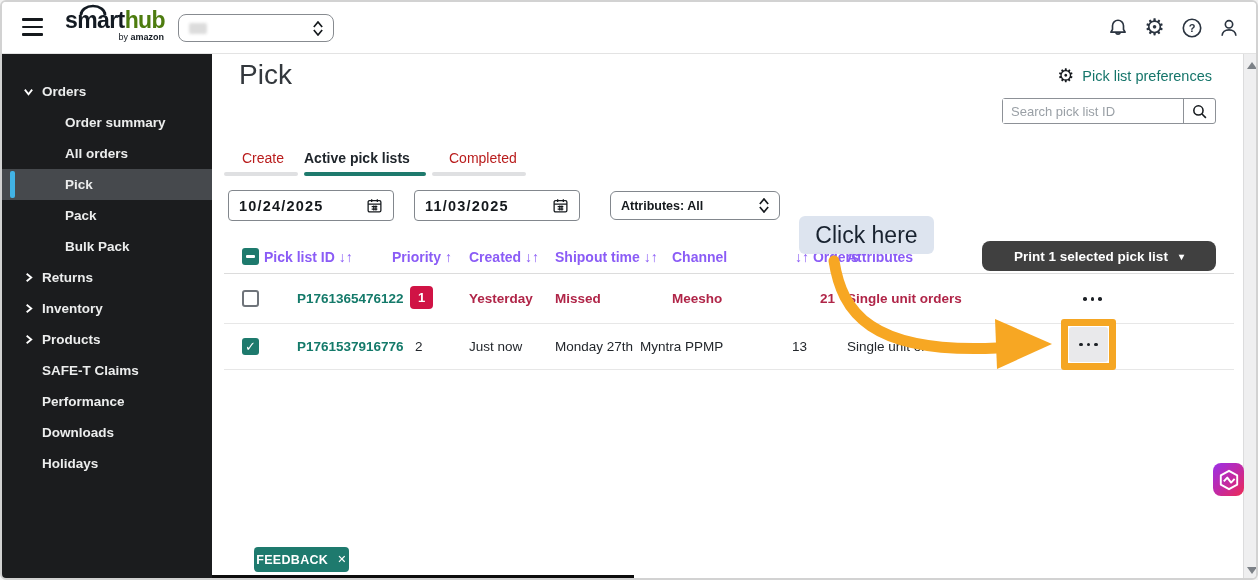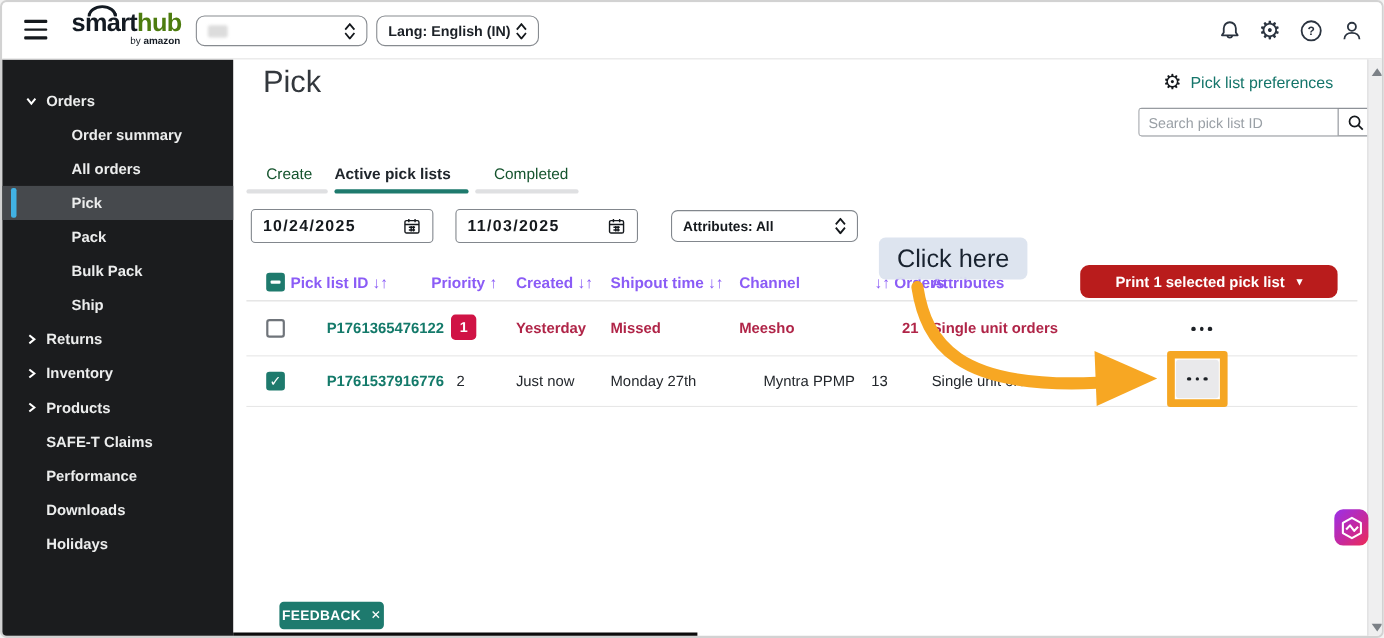--- a/index.html
+++ b/index.html
@@ -40,44 +40,44 @@
   .side-row.child { padding-left:63px; }
   .side-row.selected { background:#46494d; }
   .side-row.selected::before { content:""; position:absolute; left:8px; top:2px; bottom:2px;
                                width:5px; background:#41b2e4; border-radius:2px; }
 
   
   .page-title { left:237px; top:57px; font-size:28px; font-weight:400; color:#33383d; }
   .prefs { top:64px; right:44px; display:flex; align-items:center; gap:8px; color:#15756a;
            font-size:14.5px; font-weight:500; cursor:pointer; }
   .prefs .gear-glyph { font-size:19px; color:#15191d; line-height:1; }
-  .search-box { left:1033px; top:96px; width:214px; height:26px; border:1px solid #8d9197;
+  .search-box { left:1000px; top:96px; width:214px; height:26px; border:1px solid #8d9197;
                 border-radius:3px; display:flex; align-items:stretch; background:#fff; }
   .search-box input { flex:1; border:0; outline:0; padding:0 8px; font-size:13px;
                       font-family:inherit; color:#333; min-width:0; }
   .search-box input::placeholder { color:#9aa0a6; }
   .search-btn { width:32px; border-left:1px solid #8d9197; display:flex; align-items:center;
                 justify-content:center; cursor:pointer; color:#15191d; }
 
   .tab { top:148px; font-size:14px; cursor:pointer; }
-  .tab-inactive { color:#14532d; font-weight:500; }
+  .tab-inactive { color:#b91c1c; font-weight:500; }
   .tab-on { color:#20262c; font-weight:700; }
   .tab-u { top:170px; height:4px; border-radius:2px; background:#dfe0e2; }
   .tab-u.on { background:#1e7a6d; }
 
   .field { top:188px; height:31px; border:1px solid #82878d; border-radius:4px; background:#fff;
            display:flex; align-items:center; padding:0 10px; font-size:14.5px; font-weight:600;
            letter-spacing:1.2px; color:#15191d; cursor:pointer; }
   .field .ficon { margin-left:auto; display:flex; color:#15191d; }
   .attr-select { left:608px; top:189px; width:170px; height:29px; border:1px solid #82878d;
                  border-radius:6px; background:#fff; display:flex; align-items:center;
                  padding:0 10px; font-size:12.5px; font-weight:600; color:#15191d; cursor:pointer; }
 
   .th { top:247px; font-size:14px; font-weight:700; color:#8b5cf6; white-space:nowrap; }
-  .print-btn { left:980px; top:239px; width:234px; height:30px; background:#b91c1c; color:#fff;
+  .print-btn { left:980px; top:239px; width:234px; height:30px; background:#404040; color:#fff;
                border:0; border-radius:8px; font-size:13.5px; font-weight:600; font-family:inherit;
                display:flex; align-items:center; justify-content:center; gap:11px; cursor:pointer; }
   .print-btn .caret { font-size:10px; }
 
   .row-line { left:222px; width:1010px; height:1px; background:#dcdcdc; }
 
   .cell { font-size:13.5px; white-space:nowrap; }
   .link { color:#147a6a; font-weight:600; cursor:pointer;padding-left:33px; }
   .alert { color:#b02548; font-weight:700; }
   .normal { color:#23272c; font-weight:400; }
@@ -144,31 +144,20 @@
       <span class="redacted"></span>
       <span class="dd-chev">
         <svg width="10" height="7" viewBox="0 0 12 8">
             <polyline points="1,7 6,1 11,7" fill="none" stroke="#15191d" stroke-width="2"></polyline>
           </svg>
         <svg width="10" height="7" viewBox="0 0 12 8">
             <polyline points="1,1 6,7 11,1" fill="none" stroke="#15191d" stroke-width="2"></polyline>
           </svg>
       </span>
     </div>
-    <div class="dd dd2">
-      <span>Lang: English (IN)</span>
-      <span class="dd-chev">
-        <svg width="10" height="7" viewBox="0 0 12 8">
-            <polyline points="1,7 6,1 11,7" fill="none" stroke="#15191d" stroke-width="2"></polyline>
-          </svg>
-        <svg width="10" height="7" viewBox="0 0 12 8">
-            <polyline points="1,1 6,7 11,1" fill="none" stroke="#15191d" stroke-width="2"></polyline>
-          </svg>
-      </span>
-    </div>
     <div class="top-icons">
       <span class="tico">
         <svg width="22" height="22" viewBox="0 0 24 24" fill="none" stroke="currentColor" stroke-width="1.8" stroke-linejoin="round">
           <path d="M12 3.5a6 6 0 0 0-6 6v4.2L4.2 16.5h15.6L18 13.7V9.5a6 6 0 0 0-6-6z"></path>
           <path d="M9.5 16.8a2.6 2.6 0 0 0 5 0"></path>
         </svg>
       </span>
       <span class="tico" style="font-size:23px; line-height:1;">⚙</span>
       <span class="tico">
         <svg width="22" height="22" viewBox="0 0 24 24">
@@ -201,23 +190,20 @@
         <span>All orders</span>
       </div>
     <div class="side-row child selected">
         <span>Pick</span>
       </div>
     <div class="side-row child">
         <span>Pack</span>
       </div>
     <div class="side-row child">
         <span>Bulk Pack</span>
-      </div>
-    <div class="side-row child">
-        <span>Ship</span>
       </div>
     <div class="side-row parent">
       <span class="chev">
           <svg width="11" height="11" viewBox="0 0 12 12">
             <polyline points="4,2 9,6 4,10" fill="none" stroke="#fff" stroke-width="2"></polyline>
           </svg>
         </span>
       <span>Returns</span>
     </div>
     <div class="side-row parent">
@@ -351,21 +337,21 @@
         <i></i>
       </span>
   </div>
 
   <div>
     <div class="abs cb filled" style="left:240px; top:336px; font-size:13px;">✓</div>
     <span class="abs cell link" style="left:262px; top:337px;">P1761537916776</span>
     <span class="abs cell normal" style="left:413px; top:337px;">2</span>
     <span class="abs cell normal" style="left:467px; top:337px;">Just now</span>
     <span class="abs cell normal" style="left:553px; top:337px;text-align:center;">Monday 27th</span>
-    <span class="abs cell normal" style="left:692px; top:337px;">Myntra PPMP</span>
+    <span class="abs cell normal" style="left:638px; top:337px;">Myntra PPMP</span>
     <span class="abs cell normal" style="left:790px; top:337px; width:43px; ">13</span>
     <span class="abs cell normal" style="left:845px; top:337px;">Single unit orders</span>
   </div>
 
   <div class="abs hl-box">
     <div class="hl-inner">
       <span class="dots">
           <i></i>
           <i></i>
           <i></i>

